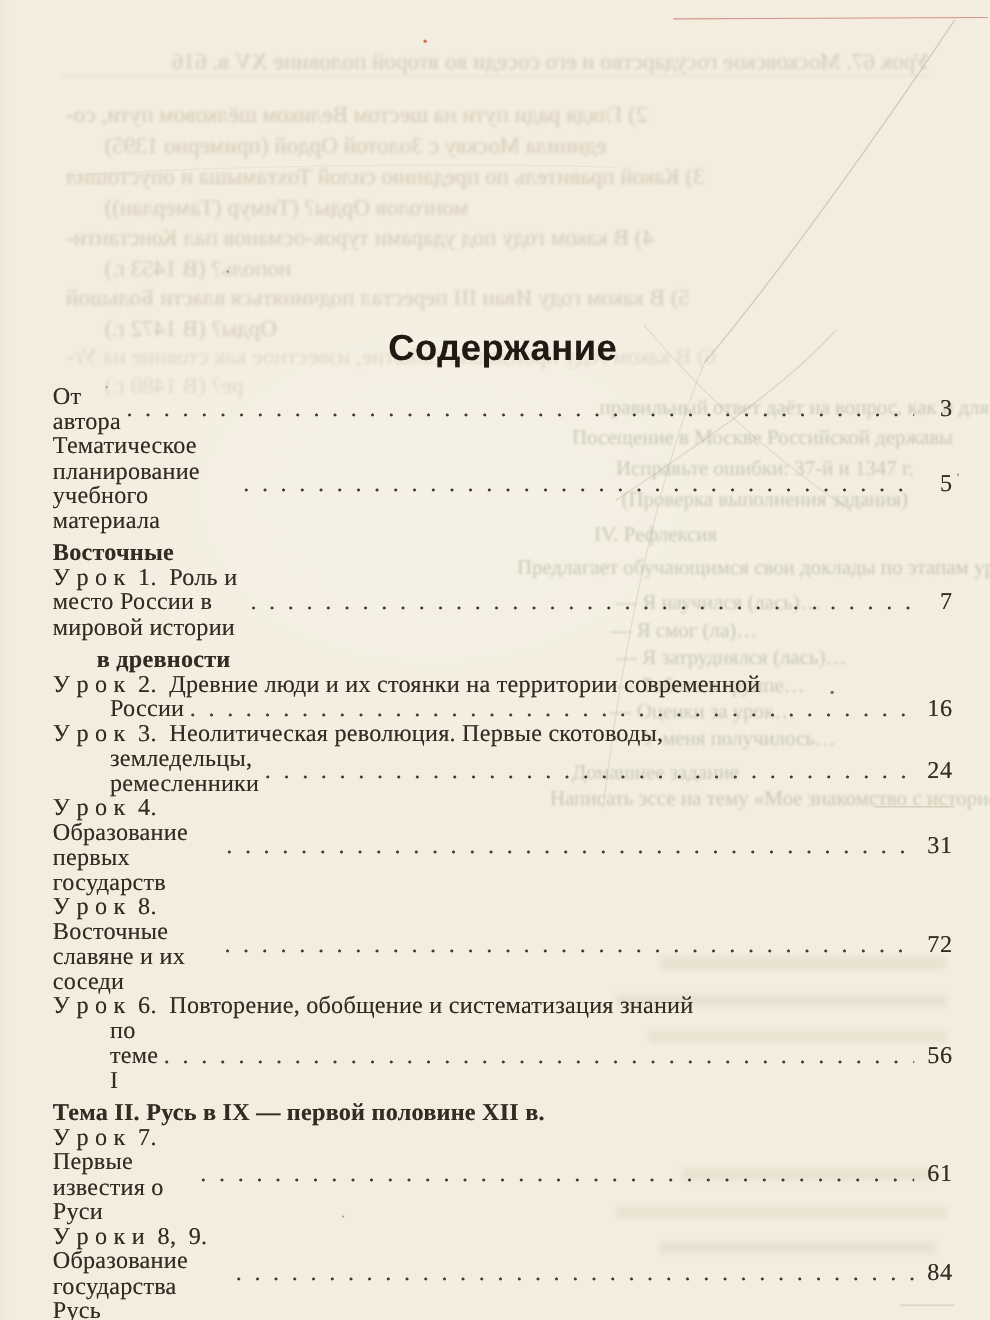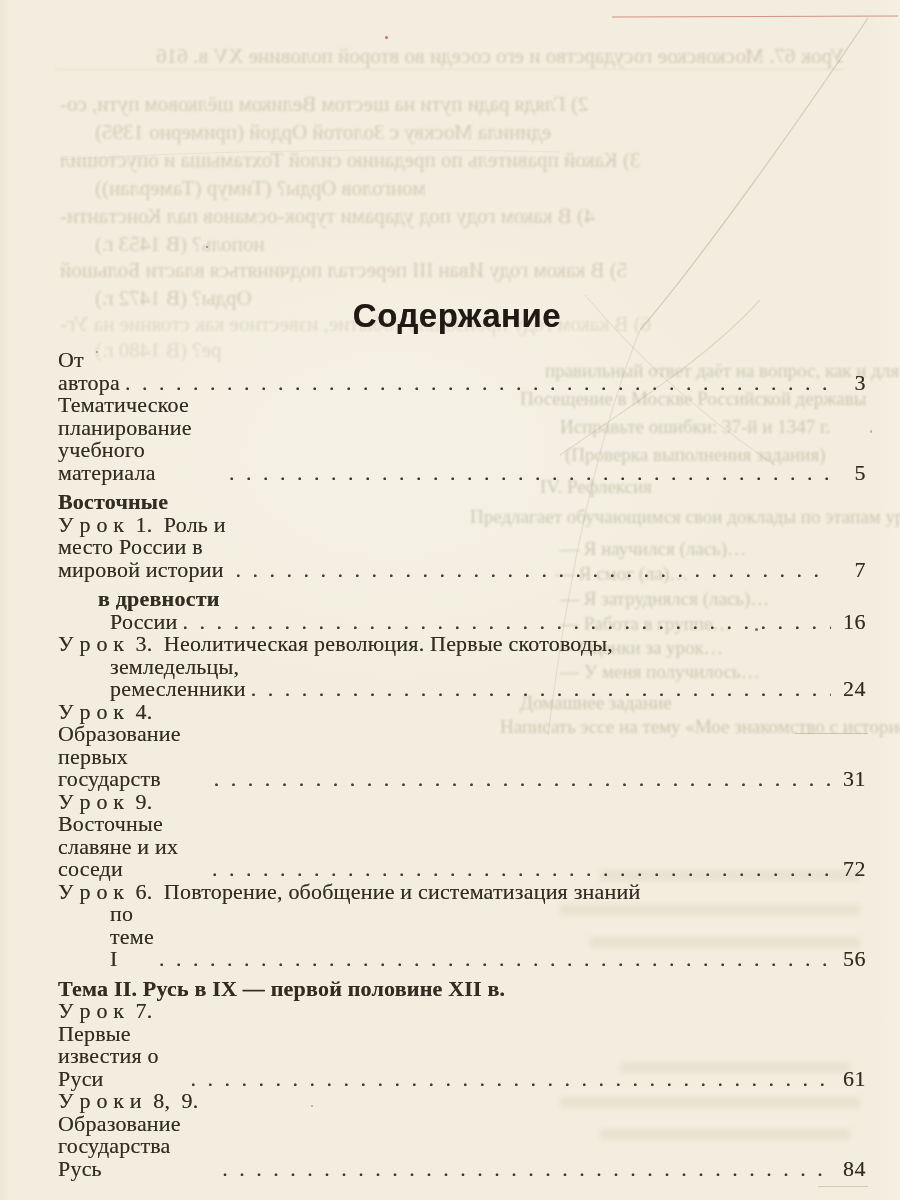--- a/index.html
+++ b/index.html
@@ -18,21 +18,21 @@
     font-weight:bold;font-size:33px;letter-spacing:.5px;color:var(--title-ink,#211a14);
     text-shadow:0 0 .6px rgba(33,26,20,.55);
   }
   .toc{
     position:absolute;left:48px;right:34px;top:349px;
     font-size:22px;line-height:22.5px;color:var(--ink,#352b22);
     text-shadow:0 0 .5px rgba(53,43,34,.55);
   }
   .entry.gap{margin-top:7px;}
   .entry.heading .t{font-weight:bold;letter-spacing:.2px;}
-  .row{display:flex;align-items:flex-end;margin-left:10px;}
+  .row{display:flex;align-items:center;}
   .row .t{white-space:pre-wrap;letter-spacing:.2px;}
   .row.cont{padding-left:52px;}
   .row.cont-h{padding-left:40px;}
   .leader{
     flex:1 1 auto;min-width:0;overflow:hidden;white-space:nowrap;
     letter-spacing:3px;margin:0 1px 0 5px;color:#46392c;
   }
   .pg{min-width:34px;text-align:right;letter-spacing:.5px;}
   
   .ghost{position:absolute;white-space:nowrap;pointer-events:none;}
@@ -129,20 +129,23 @@
           <span class="leader">. . . . . . . . . . . . . . . . . . . . . . . . . . . . . . . . . . . . . . . . . . . . . . . . . . . . . . . . . . . . . . . . . . . . . . . . . . . . . . . . . . . . . . . . . . . . . . . . . . . . </span>
           <span class="pg">7</span>
         </div>
       </div>
       <div class="entry heading gap">
         <div class="row cont-h">
           <span class="t">в древности</span>
         </div>
       </div>
       <div class="entry urok">
+        <div class="row">
+          <span class="t">У р о к  2.  Древние люди и их стоянки на территории современной</span>
+        </div>
         <div class="row cont">
           <span class="t">России</span>
           <span class="leader">. . . . . . . . . . . . . . . . . . . . . . . . . . . . . . . . . . . . . . . . . . . . . . . . . . . . . . . . . . . . . . . . . . . . . . . . . . . . . . . . . . . . . . . . . . . . . . . . . . . . </span>
           <span class="pg">16</span>
         </div>
       </div>
       <div class="entry urok">
         <div class="row">
           <span class="t">У р о к  3.  Неолитическая революция. Первые скотоводы,</span>
         </div>
@@ -154,21 +157,21 @@
       </div>
       <div class="entry urok">
         <div class="row">
           <span class="t">У р о к  4.  Образование первых государств</span>
           <span class="leader">. . . . . . . . . . . . . . . . . . . . . . . . . . . . . . . . . . . . . . . . . . . . . . . . . . . . . . . . . . . . . . . . . . . . . . . . . . . . . . . . . . . . . . . . . . . . . . . . . . . . </span>
           <span class="pg">31</span>
         </div>
       </div>
       <div class="entry urok">
         <div class="row">
-          <span class="t">У р о к  9.  Восточные славяне и их соседи</span>
+          <span class="t">У р о к  8.  Восточные славяне и их соседи</span>
           <span class="leader">. . . . . . . . . . . . . . . . . . . . . . . . . . . . . . . . . . . . . . . . . . . . . . . . . . . . . . . . . . . . . . . . . . . . . . . . . . . . . . . . . . . . . . . . . . . . . . . . . . . . </span>
           <span class="pg">72</span>
         </div>
       </div>
       <div class="entry urok">
         <div class="row">
           <span class="t">У р о к  6.  Повторение, обобщение и систематизация знаний</span>
         </div>
         <div class="row cont">
           <span class="t">по теме I</span>

